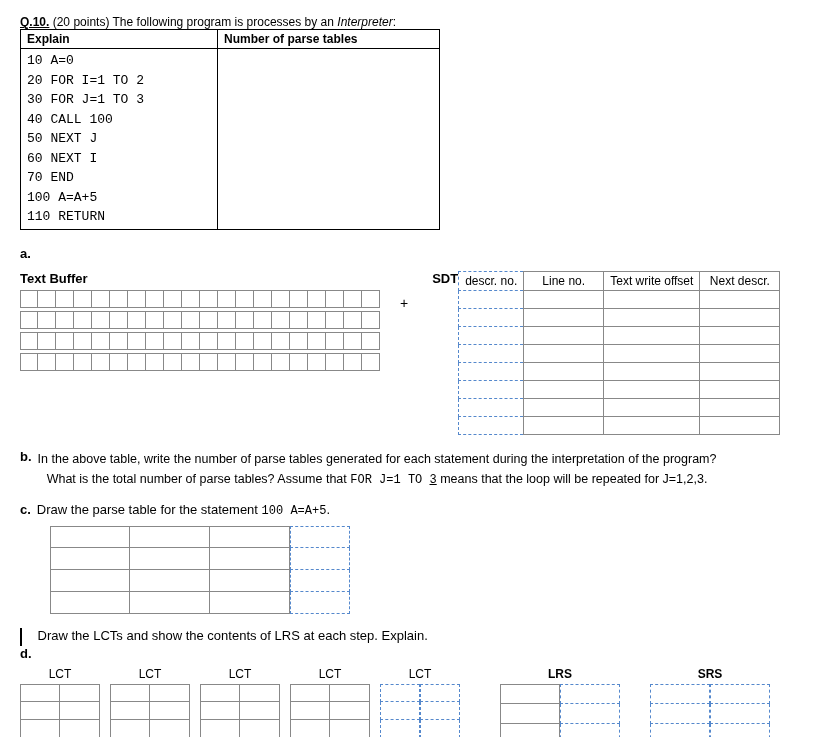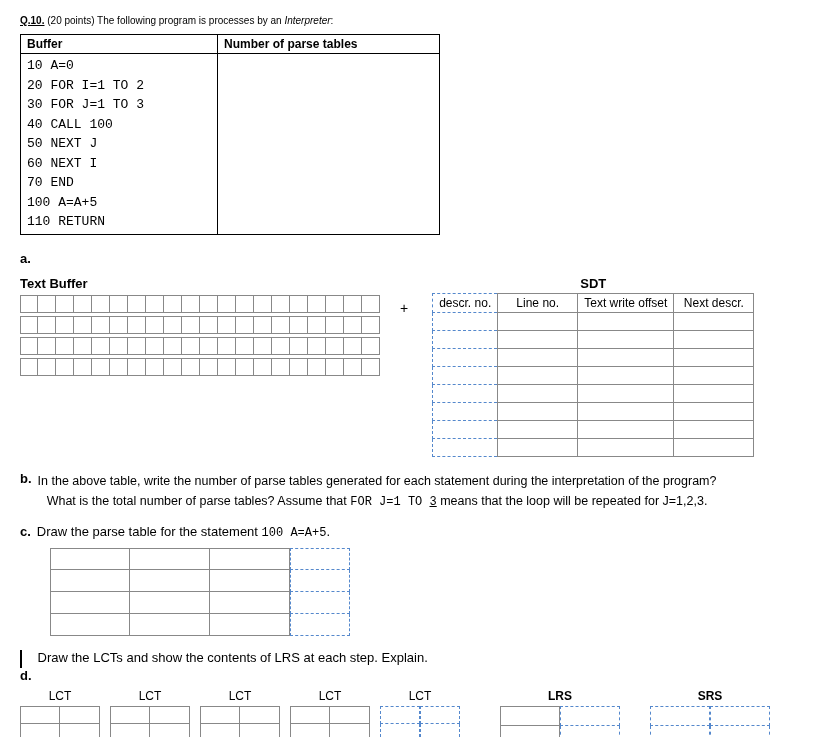--- a/index.html
+++ b/index.html
@@ -6,22 +6,21 @@
     body {
       background: #fff;
       font-family: Arial, sans-serif;
       font-size: 13px;
       color: #000;
       width: 837px;
       min-height: 737px;
       padding: 15px 20px;
     }
     .question-header {
-      font-size: 10px;
-      margin-bottom: 8px;
+      font-size: 12px;
     }
     .underline { text-decoration: underline; }
     .italic { font-style: italic; }
     .bold { font-weight: bold; }
 
     
     .program-table {
       border-collapse: collapse;
       margin-bottom: 16px;
       width: 420px;
@@ -88,21 +87,21 @@
     .grid-row-item {
       display: flex;
     }
     .grid-row-item .grid-cell:not(:first-child) {
       border-left: none;
     }
 
     
     .sdt-area {
       display: flex;
-      flex-direction: column;
+      flex-direction: row;
     }
     .sdt-label {
       font-size: 13px;
       text-align: center;
       margin-bottom: 2px;
     }
     .sdt-table {
       border-collapse: collapse;
       font-size: 12px;
     }
@@ -238,21 +237,21 @@
 
 <div class="question-header">
   <span class="bold underline">Q.10.</span>
   <span>(20 points)</span>
   <span>The following program is processes by an </span><span class="italic">Interpreter</span><span>:</span>
 </div>
 
 <table class="program-table">
   <thead>
     <tr>
-      <th>Buffer</th>
+      <th>Explain</th>
       <th>Number of parse tables</th>
     </tr>
   </thead>
   <tbody>
     <tr>
       <td>
         <div class="program-code">10 A=0
 20 FOR I=1 TO 2
 30 FOR J=1 TO 3
 40 CALL 100

